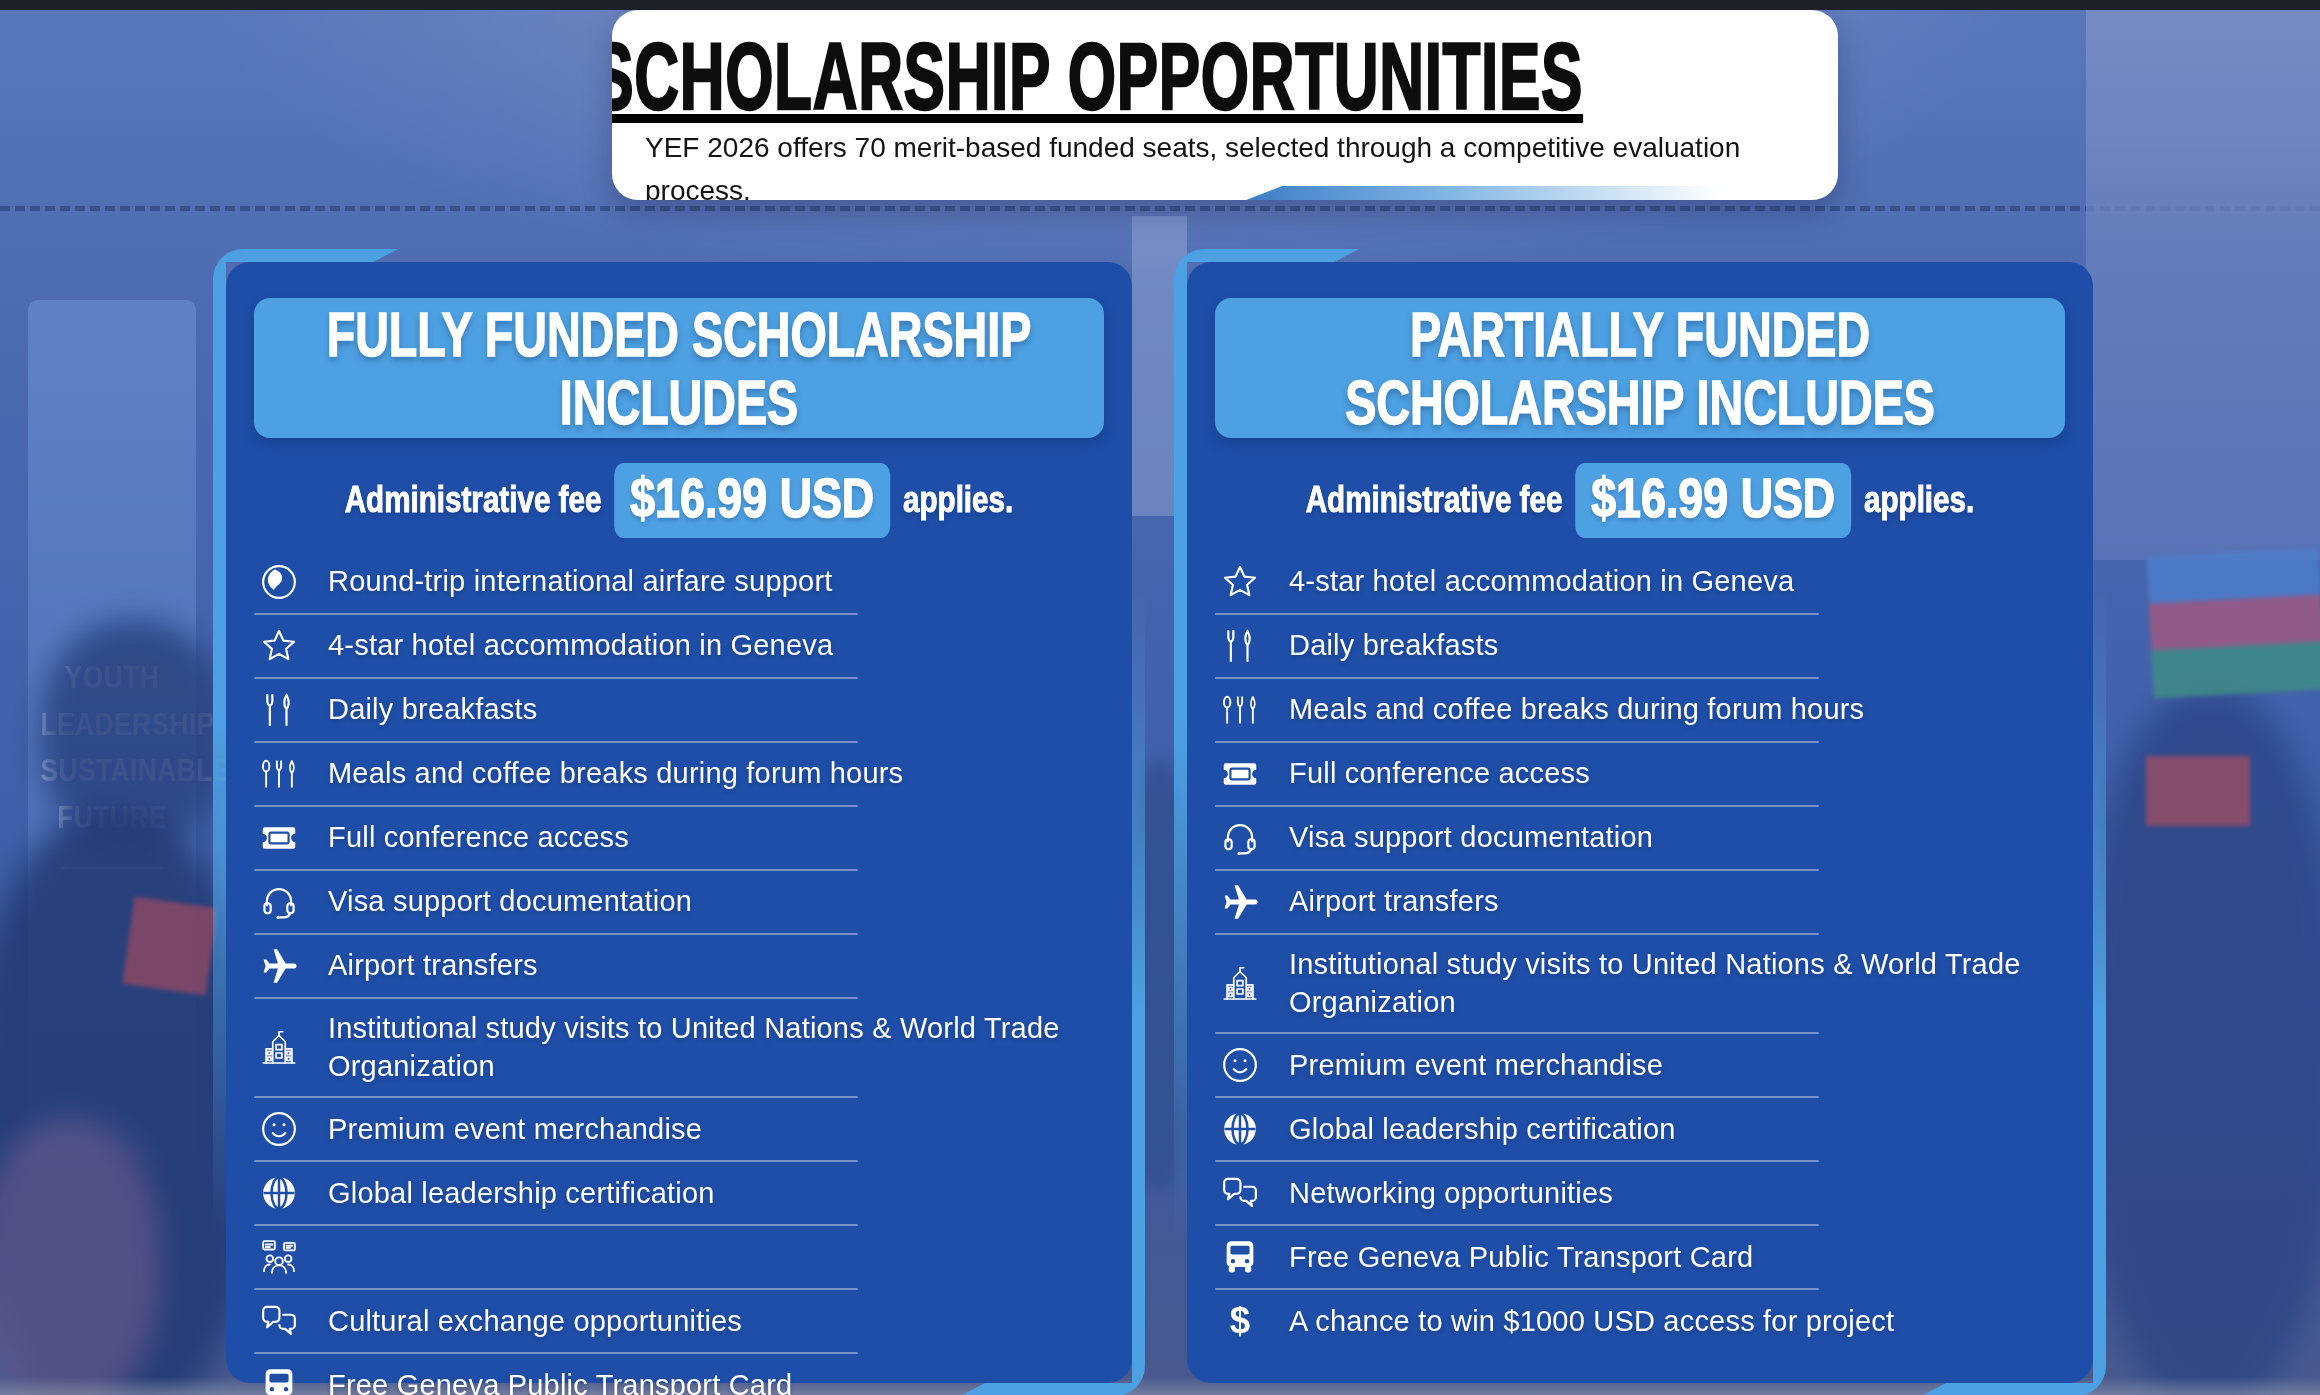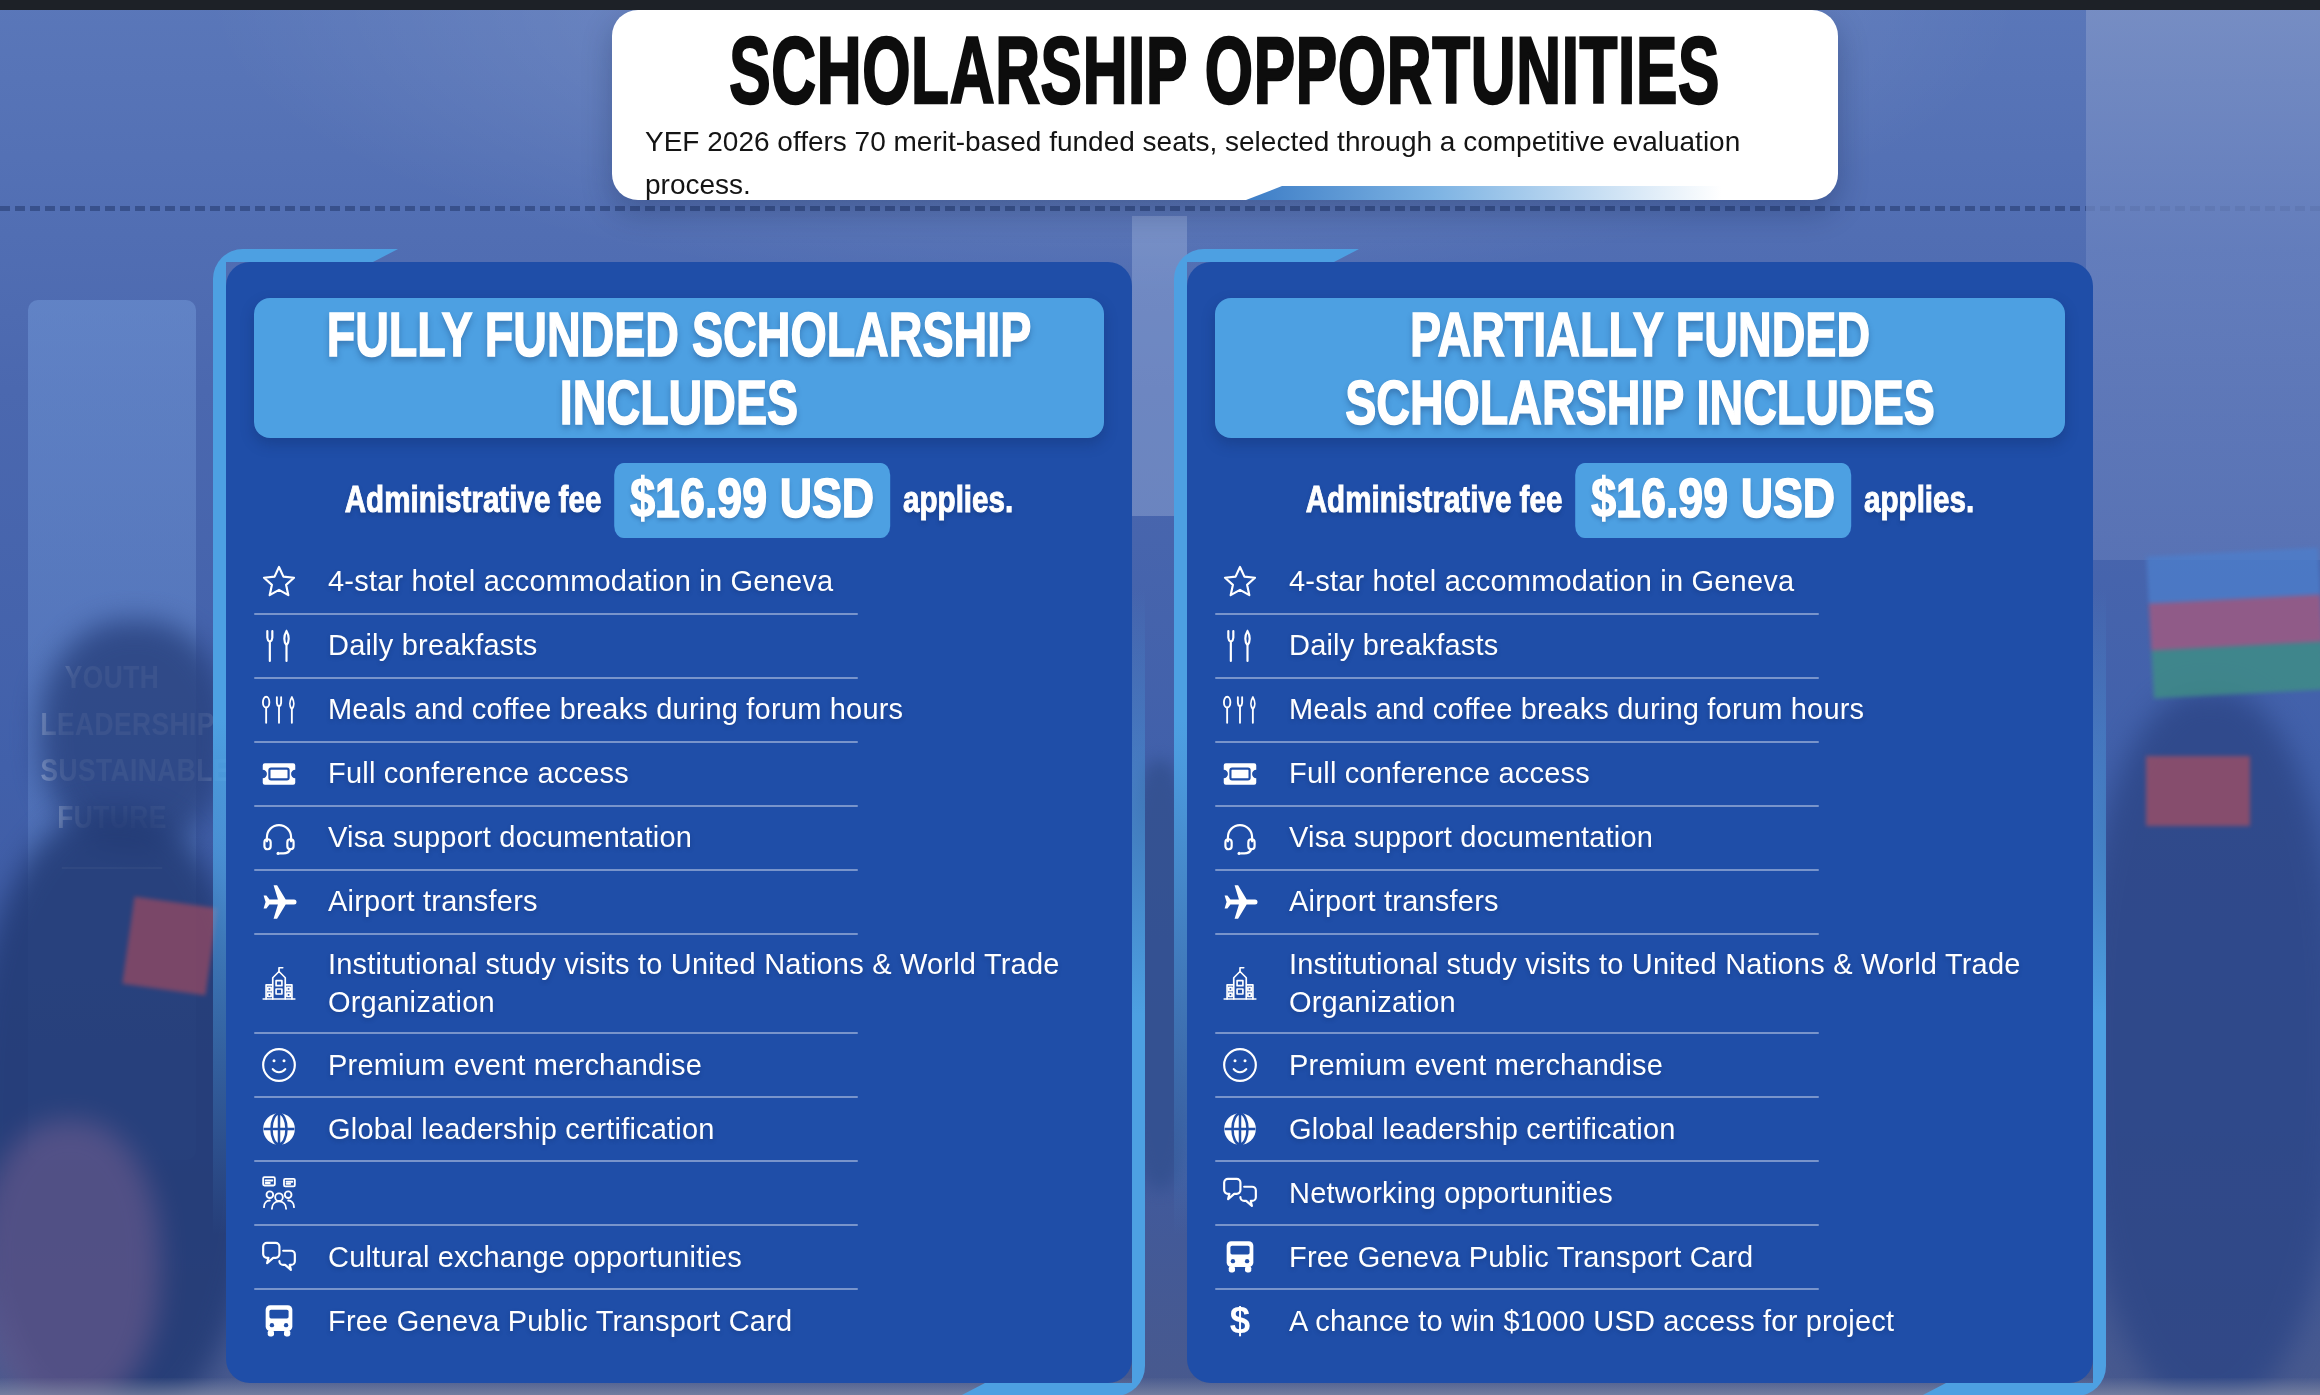--- a/index.html
+++ b/index.html
@@ -34,21 +34,21 @@
   .wall-right{position:absolute;left:2086px;top:0;width:234px;height:560px;opacity:.75;
     background:linear-gradient(180deg,#8095c7,#6982bf 45%,#5e77b7);}
   .gap-wall{position:absolute;left:1132px;top:216px;width:55px;height:300px;background:rgba(190,205,235,.30);}
   .floor-strip{position:absolute;left:0;bottom:0;width:100%;height:17px;
     background:linear-gradient(180deg, rgba(130,140,160,.05), rgba(150,156,174,.55));}
   .topbar{position:absolute;left:0;top:0;width:100%;height:10px;background:var(--topbar);z-index:40;}
 
   
   .header-box{position:absolute;left:612px;top:10px;width:1226px;height:190px;background:#fff;
     border-radius:26px;z-index:20;box-shadow:0 12px 30px rgba(10,25,60,.28);overflow:hidden;}
-  .h1wrap{display:flex;justify-content:center;margin-top:12px;}
+  .h1wrap{display:flex;justify-content:flex-end;margin-top:18px;text-decoration:underline;}
   .header-title{font-size:94px;font-weight:bold;color:#0d0d0d;-webkit-text-stroke:2.5px #0d0d0d;
     white-space:nowrap;transform:scaleX(.66);line-height:1.04;letter-spacing:1px;}
   .header-sub{width:1160px;margin:0 auto;text-align:left;font-size:28px;color:#141414;line-height:1.55;}
   .header-strip{position:absolute;bottom:0;right:52px;width:540px;height:14px;
     background:linear-gradient(90deg,#3d7dc6 0%,#7db3e3 35%,rgba(255,255,255,0) 88%);
     clip-path:polygon(36px 0,100% 0,100% 100%,0 100%);}
 
   
   .card{position:absolute;top:262px;width:906px;height:1121px;background:var(--card-bg);
     border-radius:24px;z-index:10;padding:36px 28px 0;}
@@ -137,20 +137,29 @@
   <div class="fee-row">
     <span class="fee-text">Administrative fee</span>
     <span class="fee-amount">$16.99 USD</span>
     <span class="fee-text">applies.</span>
   </div>
 
   <ul class="benefits">
       <li>
         <span class="benefit-icon">
           <svg viewBox="0 0 48 48" fill="none" stroke="currentColor" stroke-width="2.6" stroke-linecap="round" stroke-linejoin="round">
+            <circle cx="24" cy="24" r="19"></circle>
+            <path d="M19 9c6 2 10 7 8.5 12.5S20 28 18 33.5C13 30.5 9.5 24.5 10.8 19 11.8 14.8 15 11 19 9z" fill="currentColor" stroke="none"></path>
+          </svg>
+        </span>
+        <span class="benefit-text">Round-trip international airfare support</span>
+      </li>
+      <li>
+        <span class="benefit-icon">
+          <svg viewBox="0 0 48 48" fill="none" stroke="currentColor" stroke-width="2.6" stroke-linecap="round" stroke-linejoin="round">
             <path d="M24 6l5.3 11.6 12.7 1.3-9.5 8.5 2.7 12.4L24 33.4 12.8 39.8l2.7-12.4L6 18.9l12.7-1.3z"></path>
           </svg>
         </span>
         <span class="benefit-text">4-star hotel accommodation in Geneva</span>
       </li>
       <li>
         <span class="benefit-icon">
           <svg viewBox="0 0 48 48" fill="none" stroke="currentColor" stroke-width="2.6" stroke-linecap="round" stroke-linejoin="round">
             <path d="M10 6v8M16 6v8M10 14a6 6 0 0 0 3 5v23M16 14a6 6 0 0 1-3 5"></path>
             <path d="M33 6c-3.5 6-3.5 13 0 17v19M33 6c3.5 6 3.5 13 0 17"></path>

